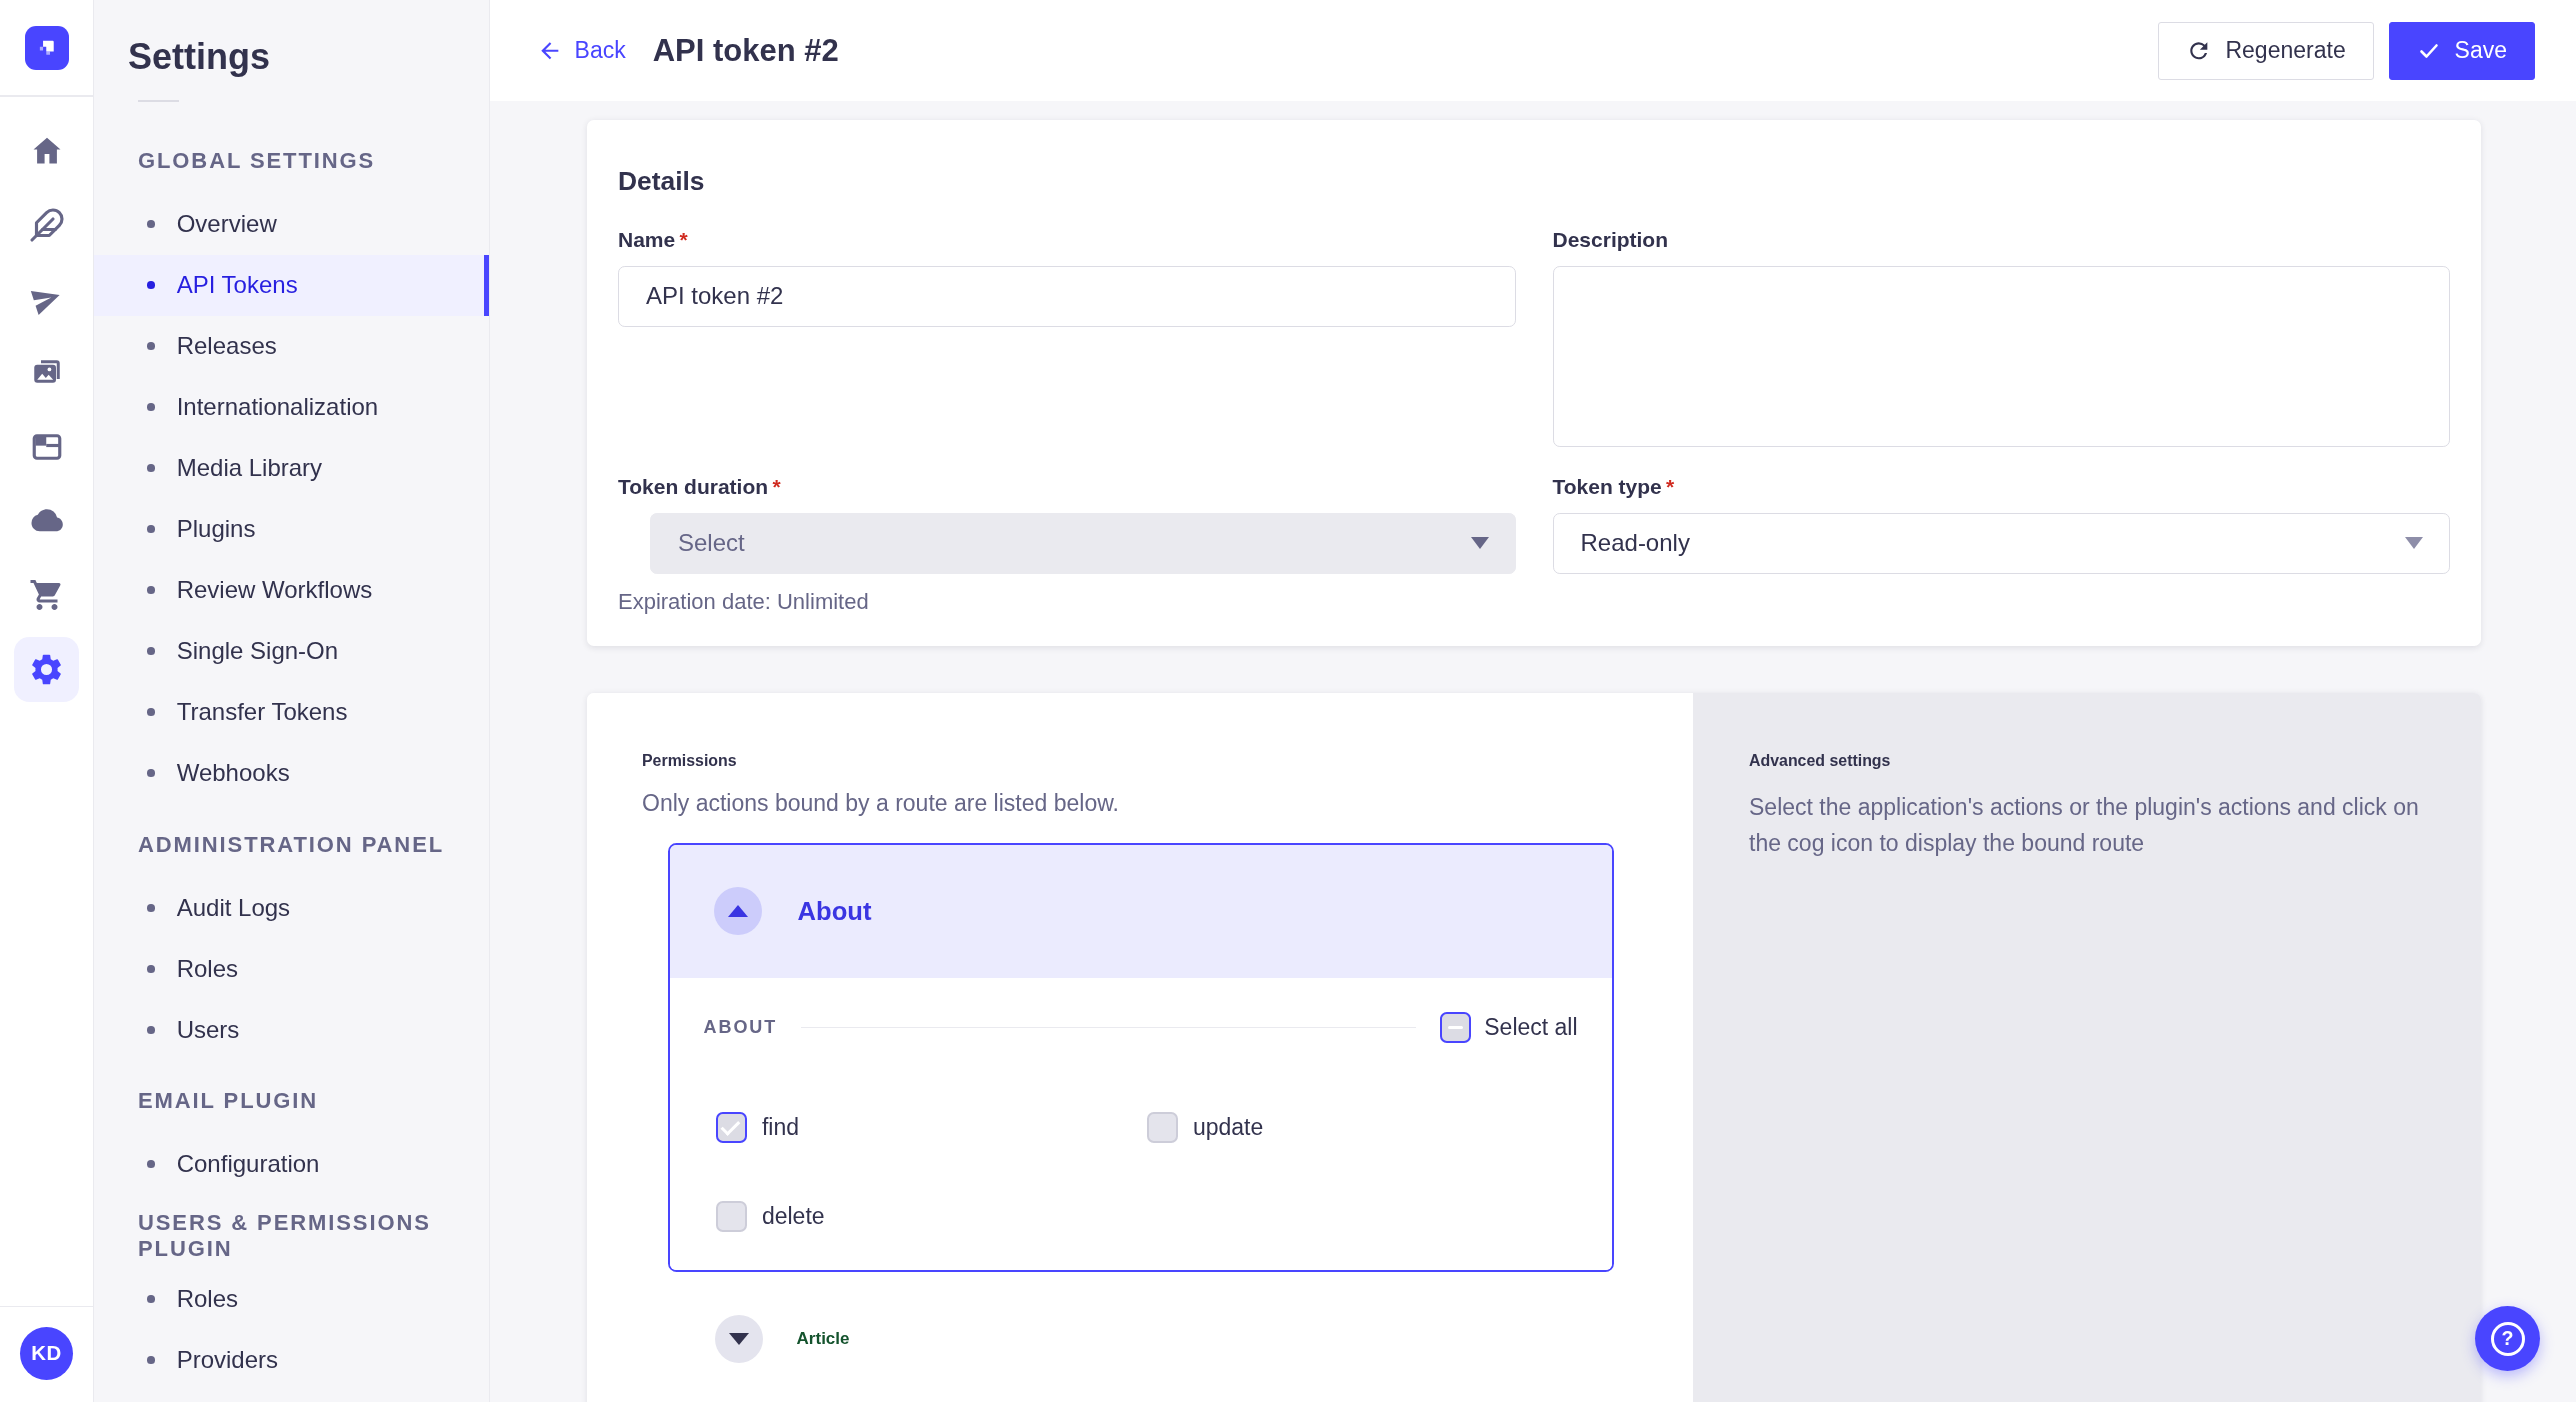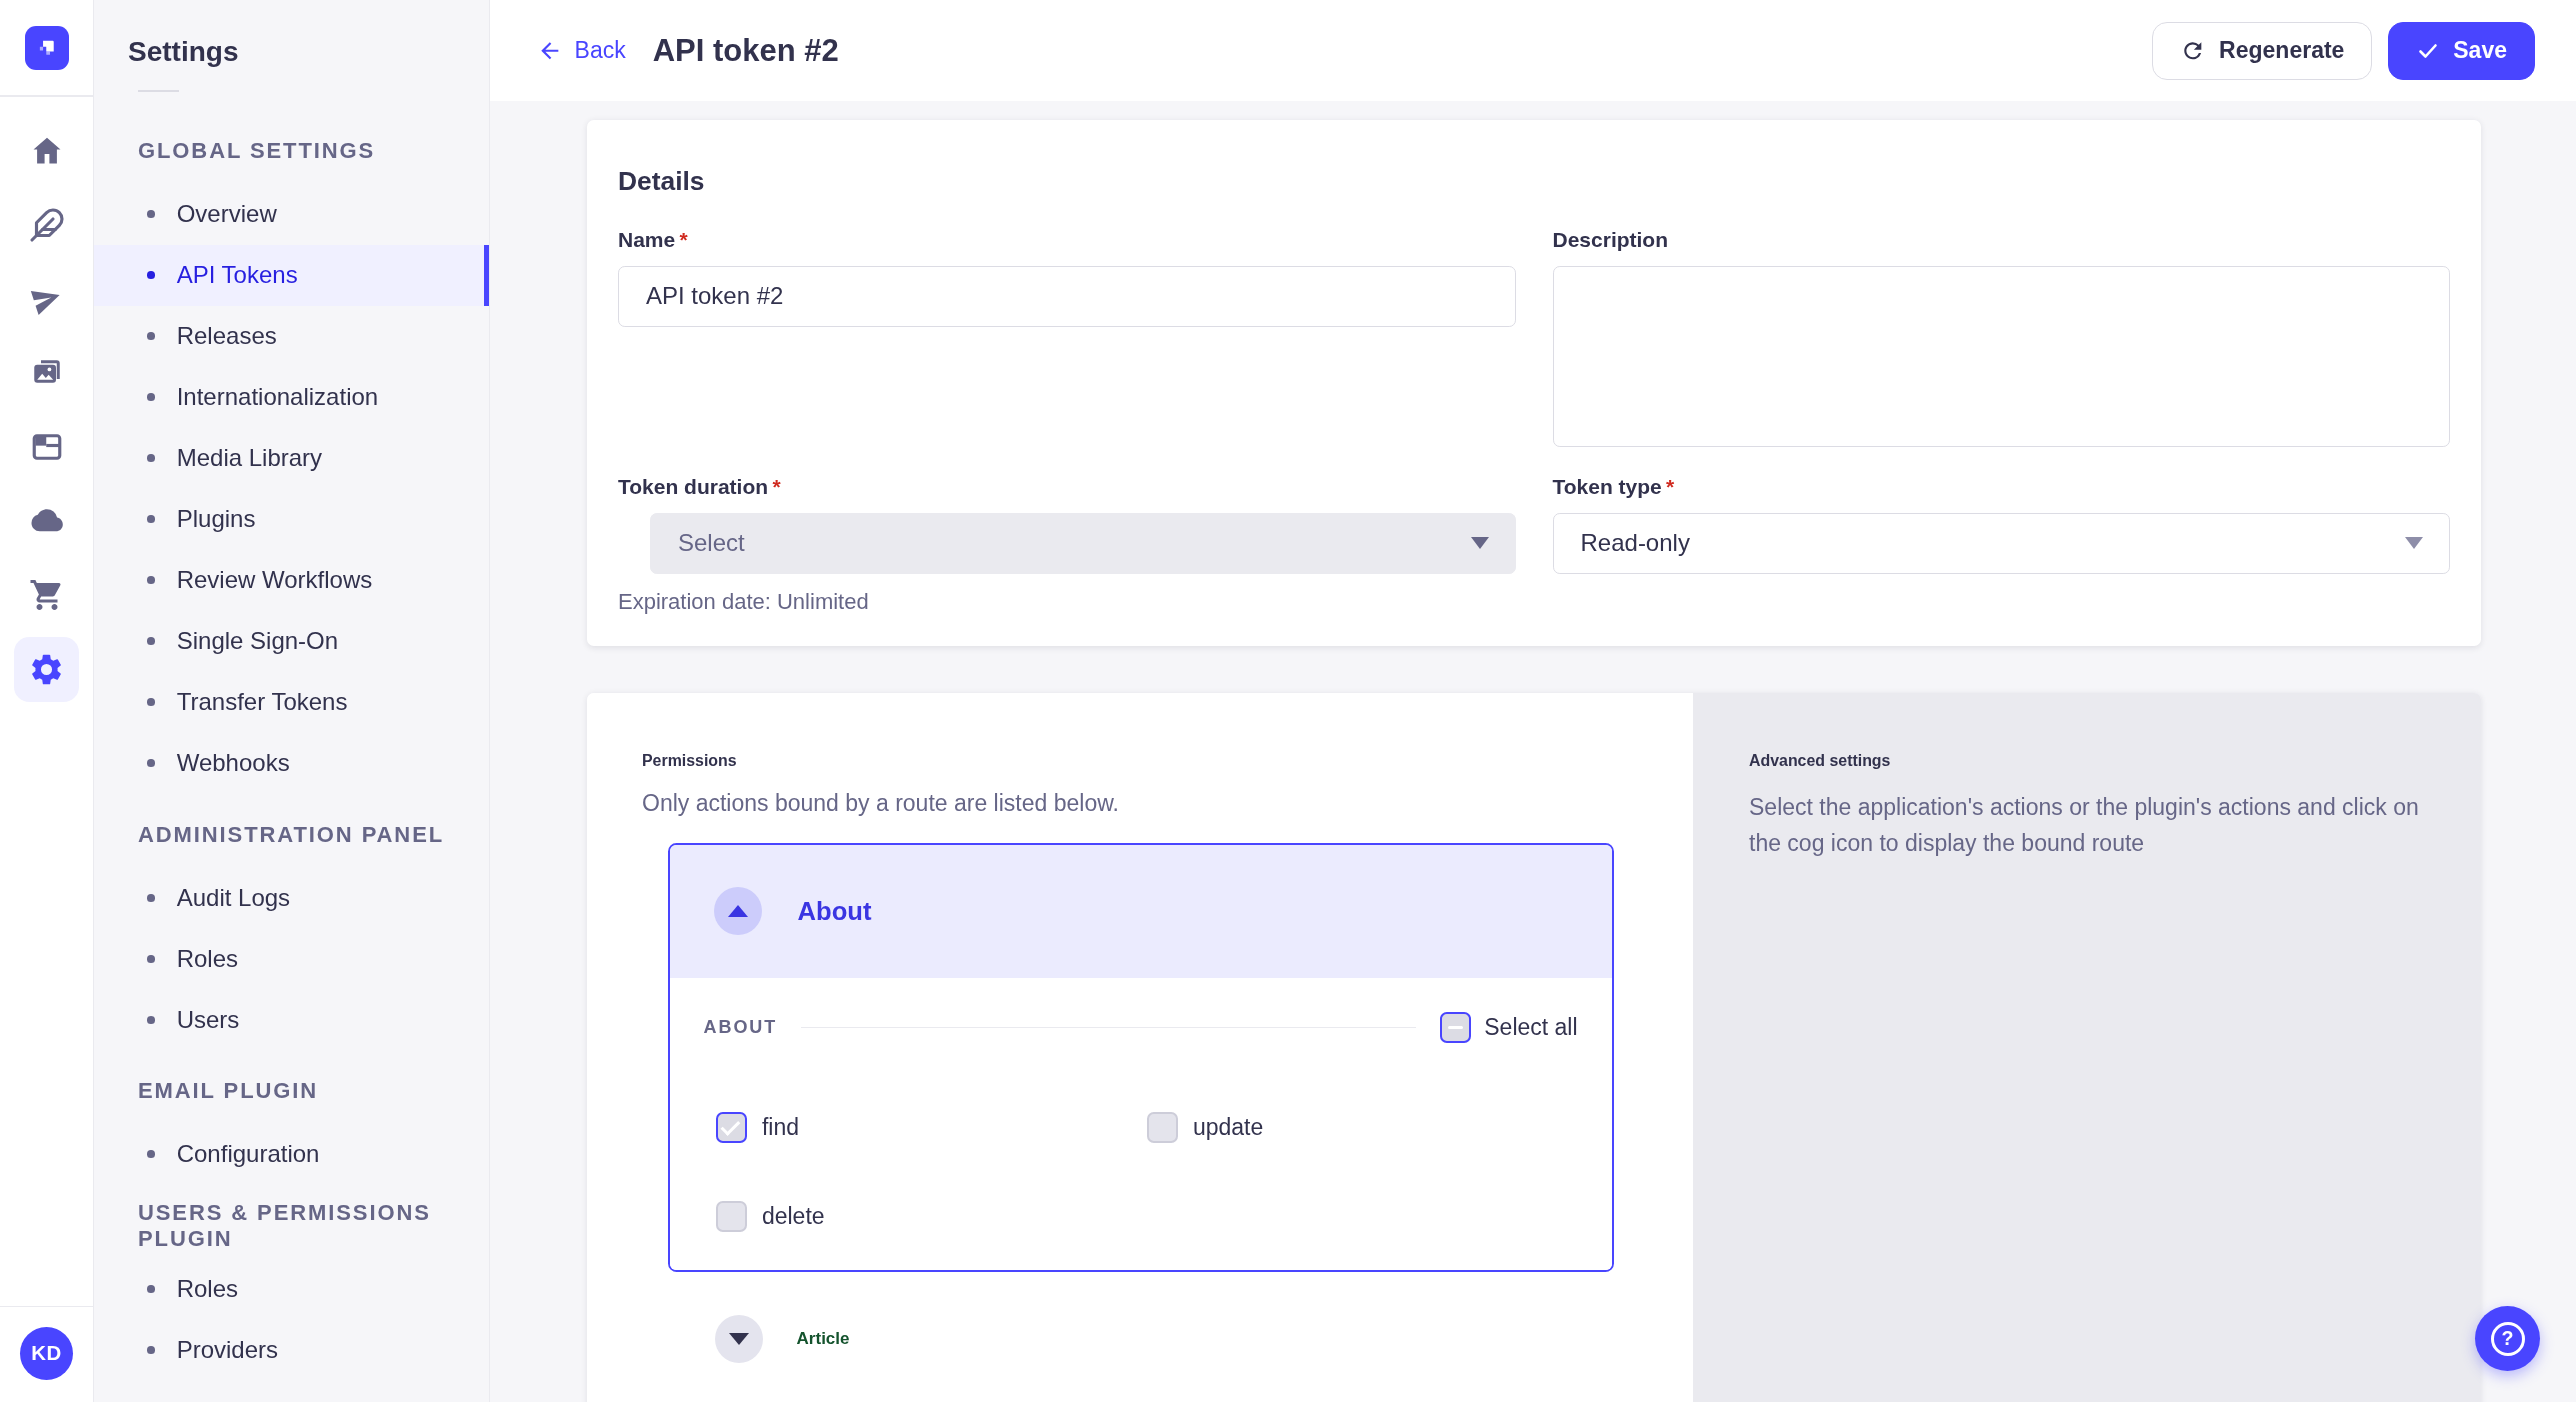--- a/index.html
+++ b/index.html
@@ -21,42 +21,42 @@
   .rail-btn { width:37px; height:37px; display:grid; place-items:center; cursor:pointer; }
   .rail-gear-wrap { width:65px; height:65px; border-radius:15.3px; background:#f0f0ff;
                     display:grid; place-items:center; margin:-13.6px 0; cursor:pointer; }
   .rail-bottom { margin-top:auto; width:100%; border-top:1.7px solid #eaeaef;
                  display:flex; justify-content:center; padding:20.4px 0 22px; }
   .avatar { width:53px; height:53px; border-radius:50%; background:#4945ff; color:#fff;
             display:grid; place-items:center; font-size:20.4px; font-weight:700; cursor:pointer; letter-spacing:0.4px; }
 
   
   .subnav { width:396px; background:#f6f6f9; border-right:1.7px solid #eaeaef; flex-shrink:0; overflow:hidden; }
-  .sn-title { margin:36px 0 0 34px; font-size:28px; font-weight:700; color:#32324d; }
+  .sn-title { margin:36px 0 0 34px; font-size:36px; font-weight:700; color:#32324d; }
   .sn-hr { width:41px; height:1.7px; background:#dcdce4; margin:22px 0 0 44px; }
   .sn-nav { margin-top:27px; }
   .sn-label { height:65px; display:flex; align-items:center; padding-left:44px;
               font-size:22px; font-weight:700; color:#666687; letter-spacing:1.9px; }
   .sn-section + .sn-section .sn-label { margin-top:8.5px; }
   .sn-item { height:61px; display:flex; align-items:center; padding-left:53px; gap:22px;
              font-size:24px; color:#32324d; cursor:pointer; position:relative; }
   .dot { width:7.7px; height:7.7px; border-radius:50%; background:#666687; flex-shrink:0; }
   .sn-item.active { background:#f0f0ff; color:#271fe0; font-weight:500; }
   .sn-item.active .dot { background:#271fe0; }
   .sn-item.active::after { content:''; position:absolute; right:0; top:0; bottom:0; width:5.1px; background:#4945ff; }
 
   
   .main { flex:1; display:flex; flex-direction:column; min-width:0; }
   .topbar { height:101px; background:#fff; display:flex; align-items:center;
             padding:0 41px 0 47px; flex-shrink:0; }
   .back { display:flex; align-items:center; gap:12px; color:#4945ff; font-size:23px; cursor:pointer; }
   .page-title { margin-left:27px; font-size:31px; font-weight:700; color:#32324d; }
   .spacer { flex:1; }
-  .btn { height:58px; border-radius:15px; display:inline-flex; align-items:center; gap:13.6px;
-         font-size:23px; font-weight:700; padding:0 27px; cursor:pointer; font-family:inherit; }
+  .btn { height:58px; border-radius:3px; display:inline-flex; align-items:center; gap:13.6px;
+         font-size:23px; font-weight:400; padding:0 27px; cursor:pointer; font-family:inherit; }
   .btn-secondary { background:#fff; border:1.7px solid #dcdce4; color:#32324d; }
   .btn-primary { background:#4945ff; border:1.7px solid #4945ff; color:#fff; margin-left:15.3px; }
 
   .content { flex:1; padding:19px 95px 0 97px; overflow:hidden; }
 
   .card { background:#fff; border-radius:6.8px; box-shadow:0 1.7px 6.8px rgba(33,33,52,.1); }
   .details { padding:46px 31px 31px; }
   .card h3 { margin:0; font-size:26.4px; font-weight:600; color:#32324d; }
   .fgrid { display:grid; grid-template-columns:1fr 1fr; column-gap:37px; align-items:start; }
   .fgrid.row1 { margin-top:31px; }

